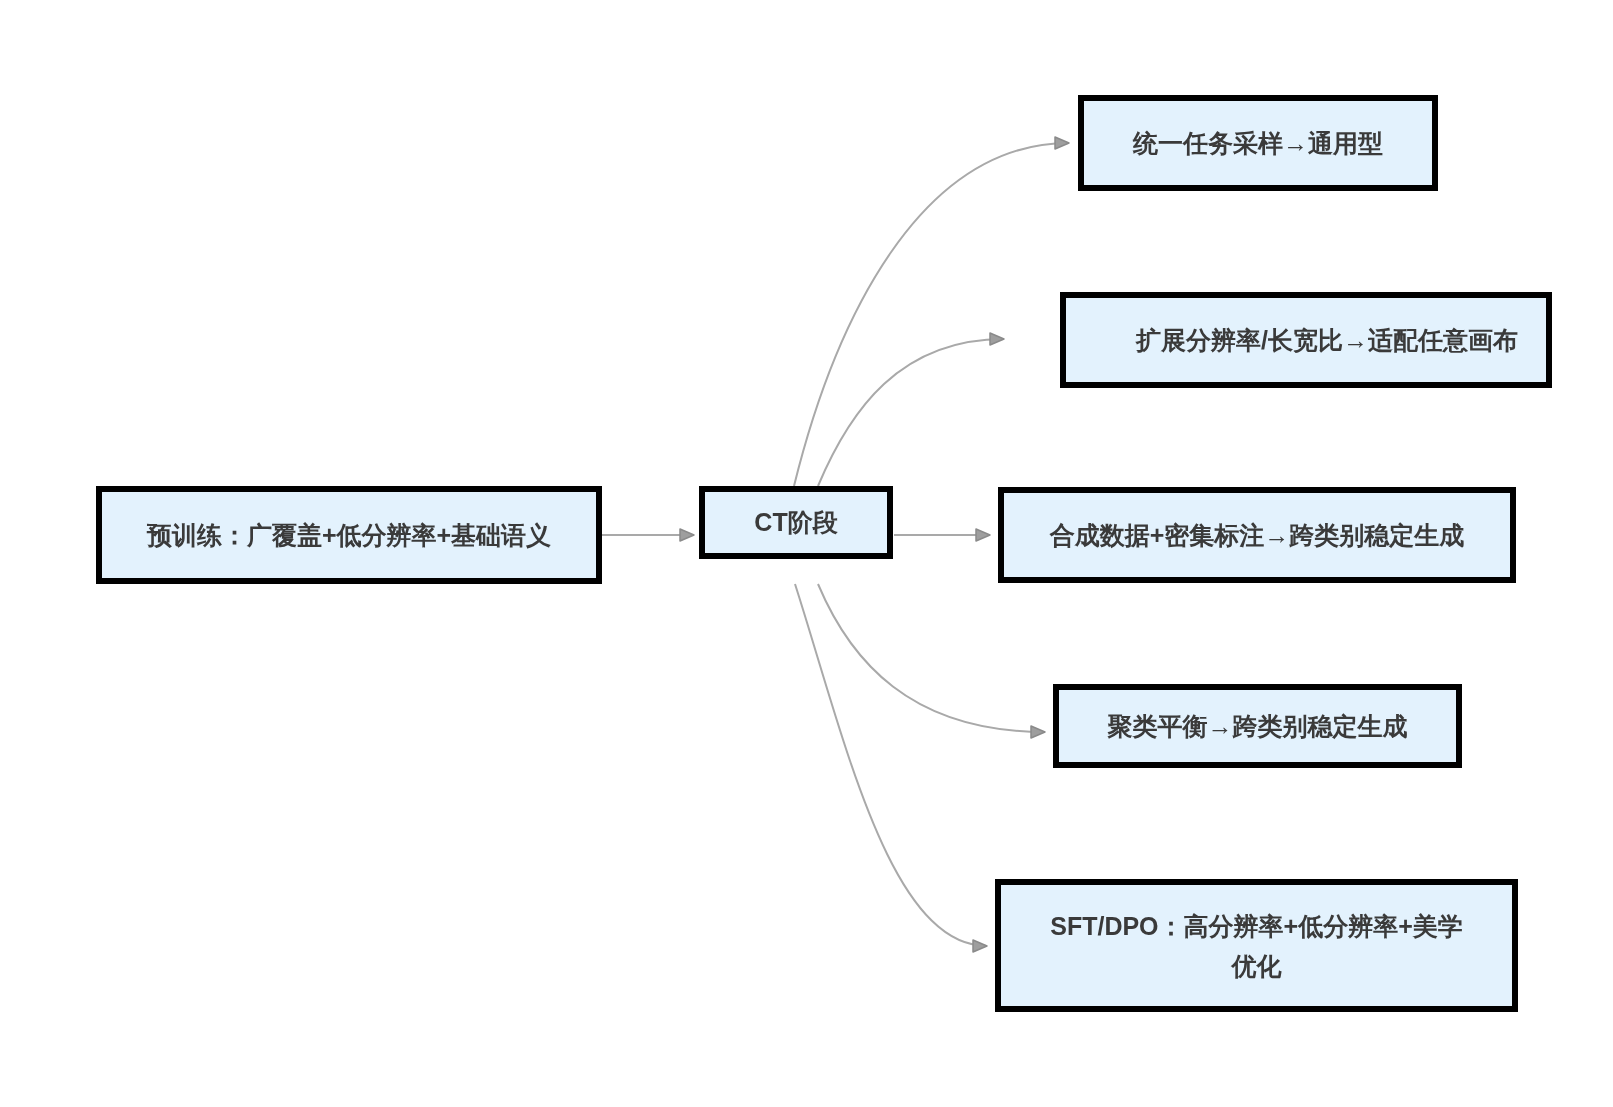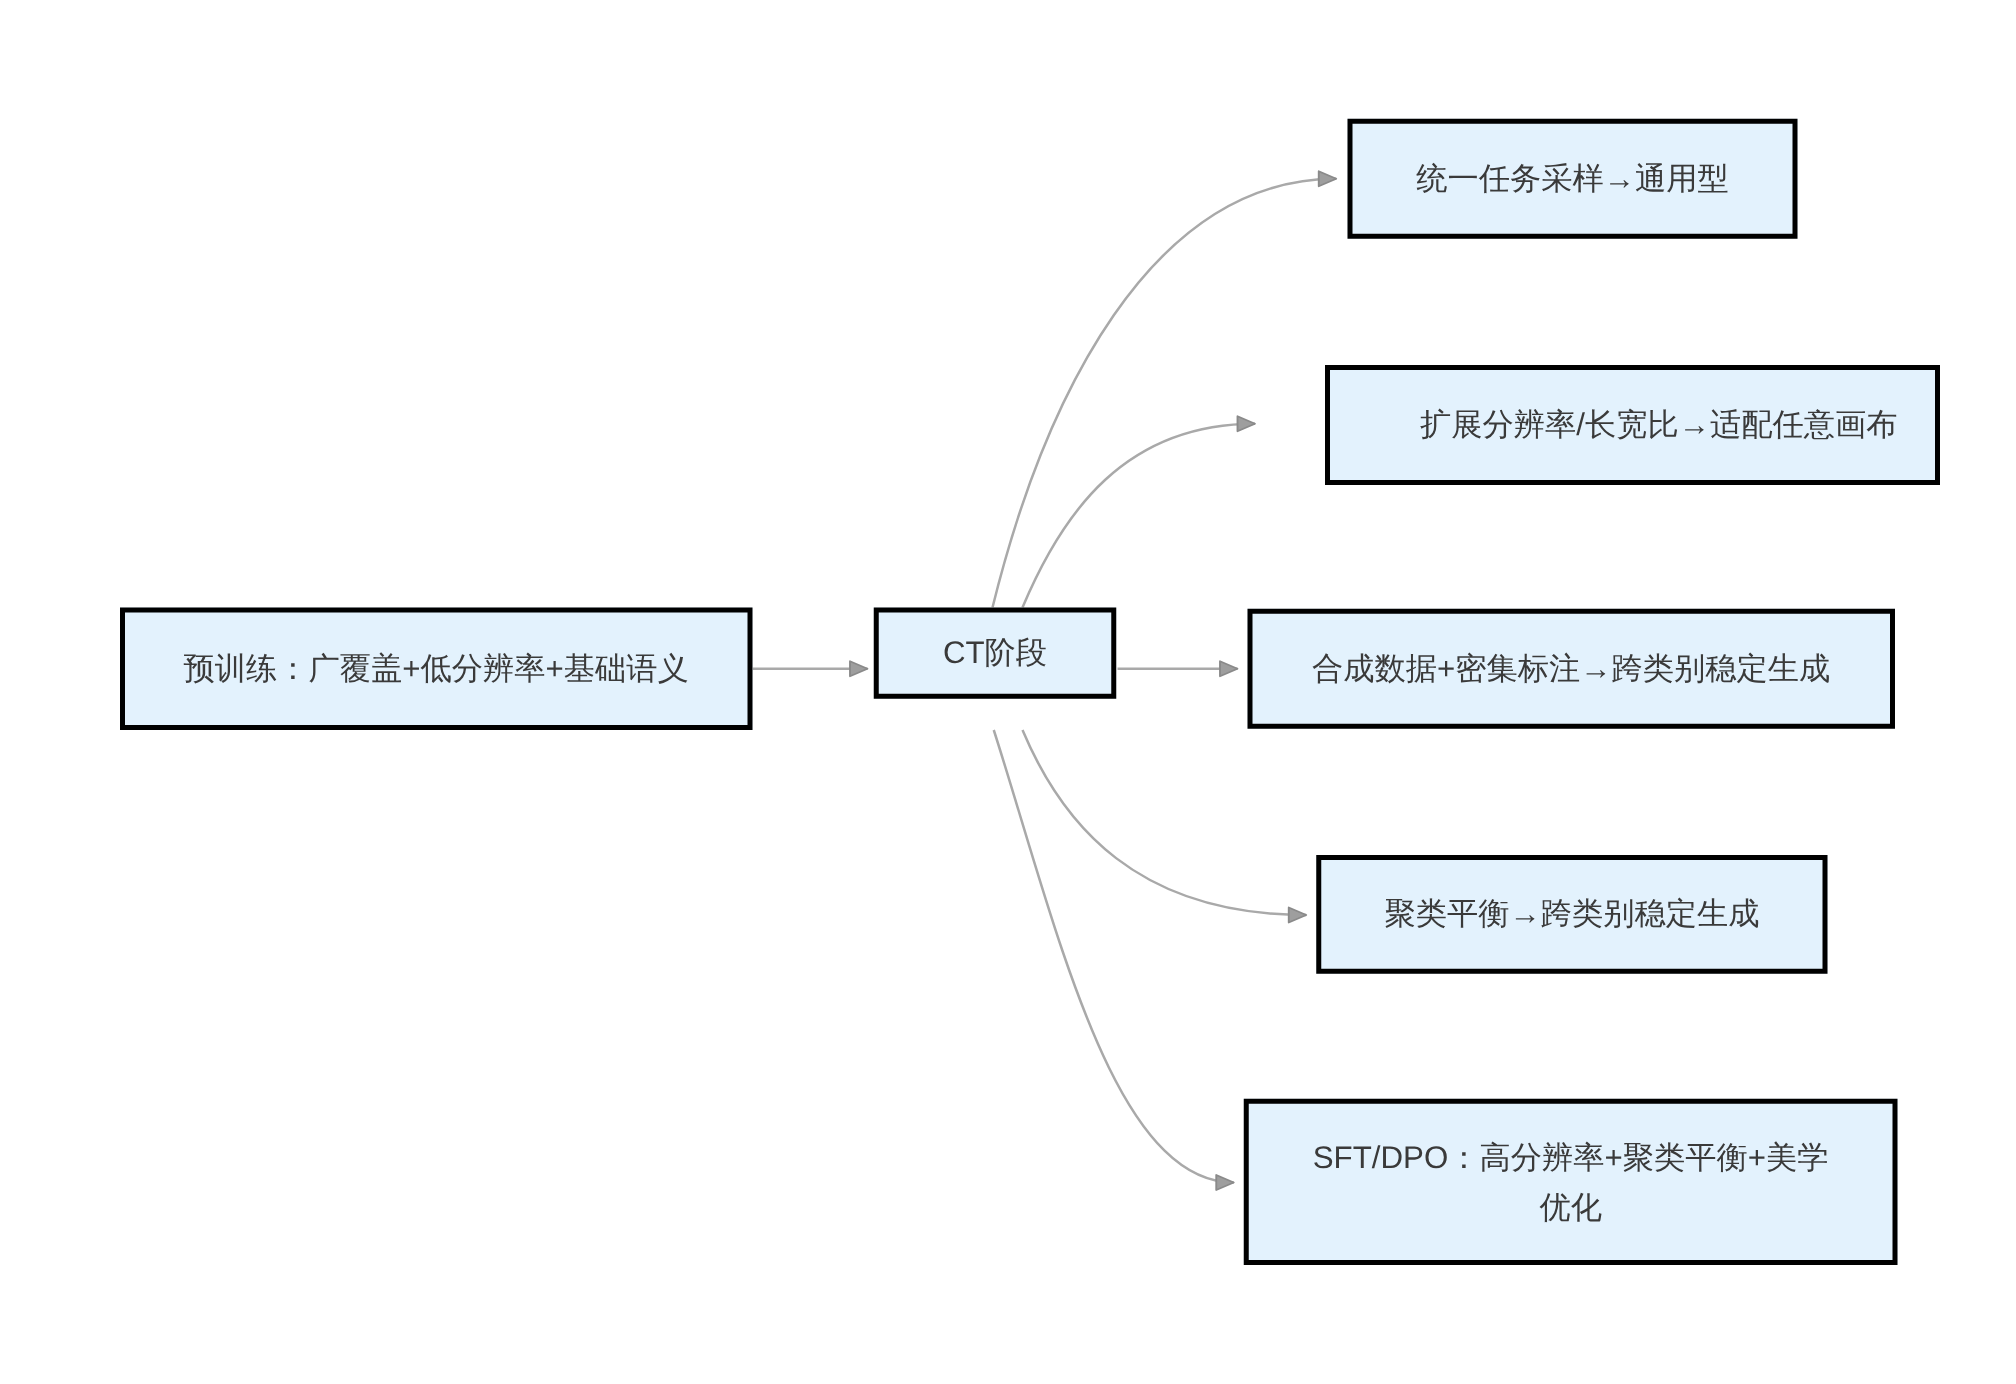--- a/index.html
+++ b/index.html
@@ -25,31 +25,32 @@
   }
   .node {
     position: absolute;
     box-sizing: border-box;
     display: flex;
     flex-direction: column;
     align-items: center;
     justify-content: center;
     text-align: center;
     background: #e3f2fd;
-    border: 4px solid #000000;
+    border: 6px solid #000000;
     color: #3a3a3a;
     font-size: 25px;
     line-height: 1.4;
+    font-weight: bold;
   }
   .node-pretrain  { left: 96px;   top: 486px; width: 506px; height: 98px; text-align: center; }
   .node-ct        { left: 699px;  top: 486px; width: 194px; height: 73px; }
   .node-unified   { left: 1078px; top: 95px;  width: 360px; height: 96px; }
   .node-resolution{ left: 1060px; top: 292px; width: 492px; height: 96px; padding-left: 42px; }
   .node-synthetic { left: 998px;  top: 487px; width: 518px; height: 96px; }
-  .node-cluster   { left: 1053px; top: 684px; width: 409px; height: 95px; }
+  .node-cluster   { left: 1053px; top: 684px; width: 409px; height: 84px; }
   .node-sftdpo    { left: 995px;  top: 879px; width: 523px; height: 133px; line-height: 1.6; }
   .node-label { display: block; }
 </style>
 </head>
 <body>
 
 <div class="canvas">
 
   <svg class="connector-layer" width="1613" height="1107" viewBox="0 0 1613 1107" xmlns="http://www.w3.org/2000/svg">
     <defs>
@@ -85,17 +86,17 @@
 
   <div class="node node-synthetic">
     <span class="node-label">合成数据+密集标注→跨类别稳定生成</span>
   </div>
 
   <div class="node node-cluster">
     <span class="node-label">聚类平衡→跨类别稳定生成</span>
   </div>
 
   <div class="node node-sftdpo">
-    <span class="node-label">SFT/DPO：高分辨率+聚类平衡+美学</span>
+    <span class="node-label">SFT/DPO：高分辨率+低分辨率+美学</span>
     <span class="node-label">优化</span>
   </div>
 
 </div>
 
 </body></html>

